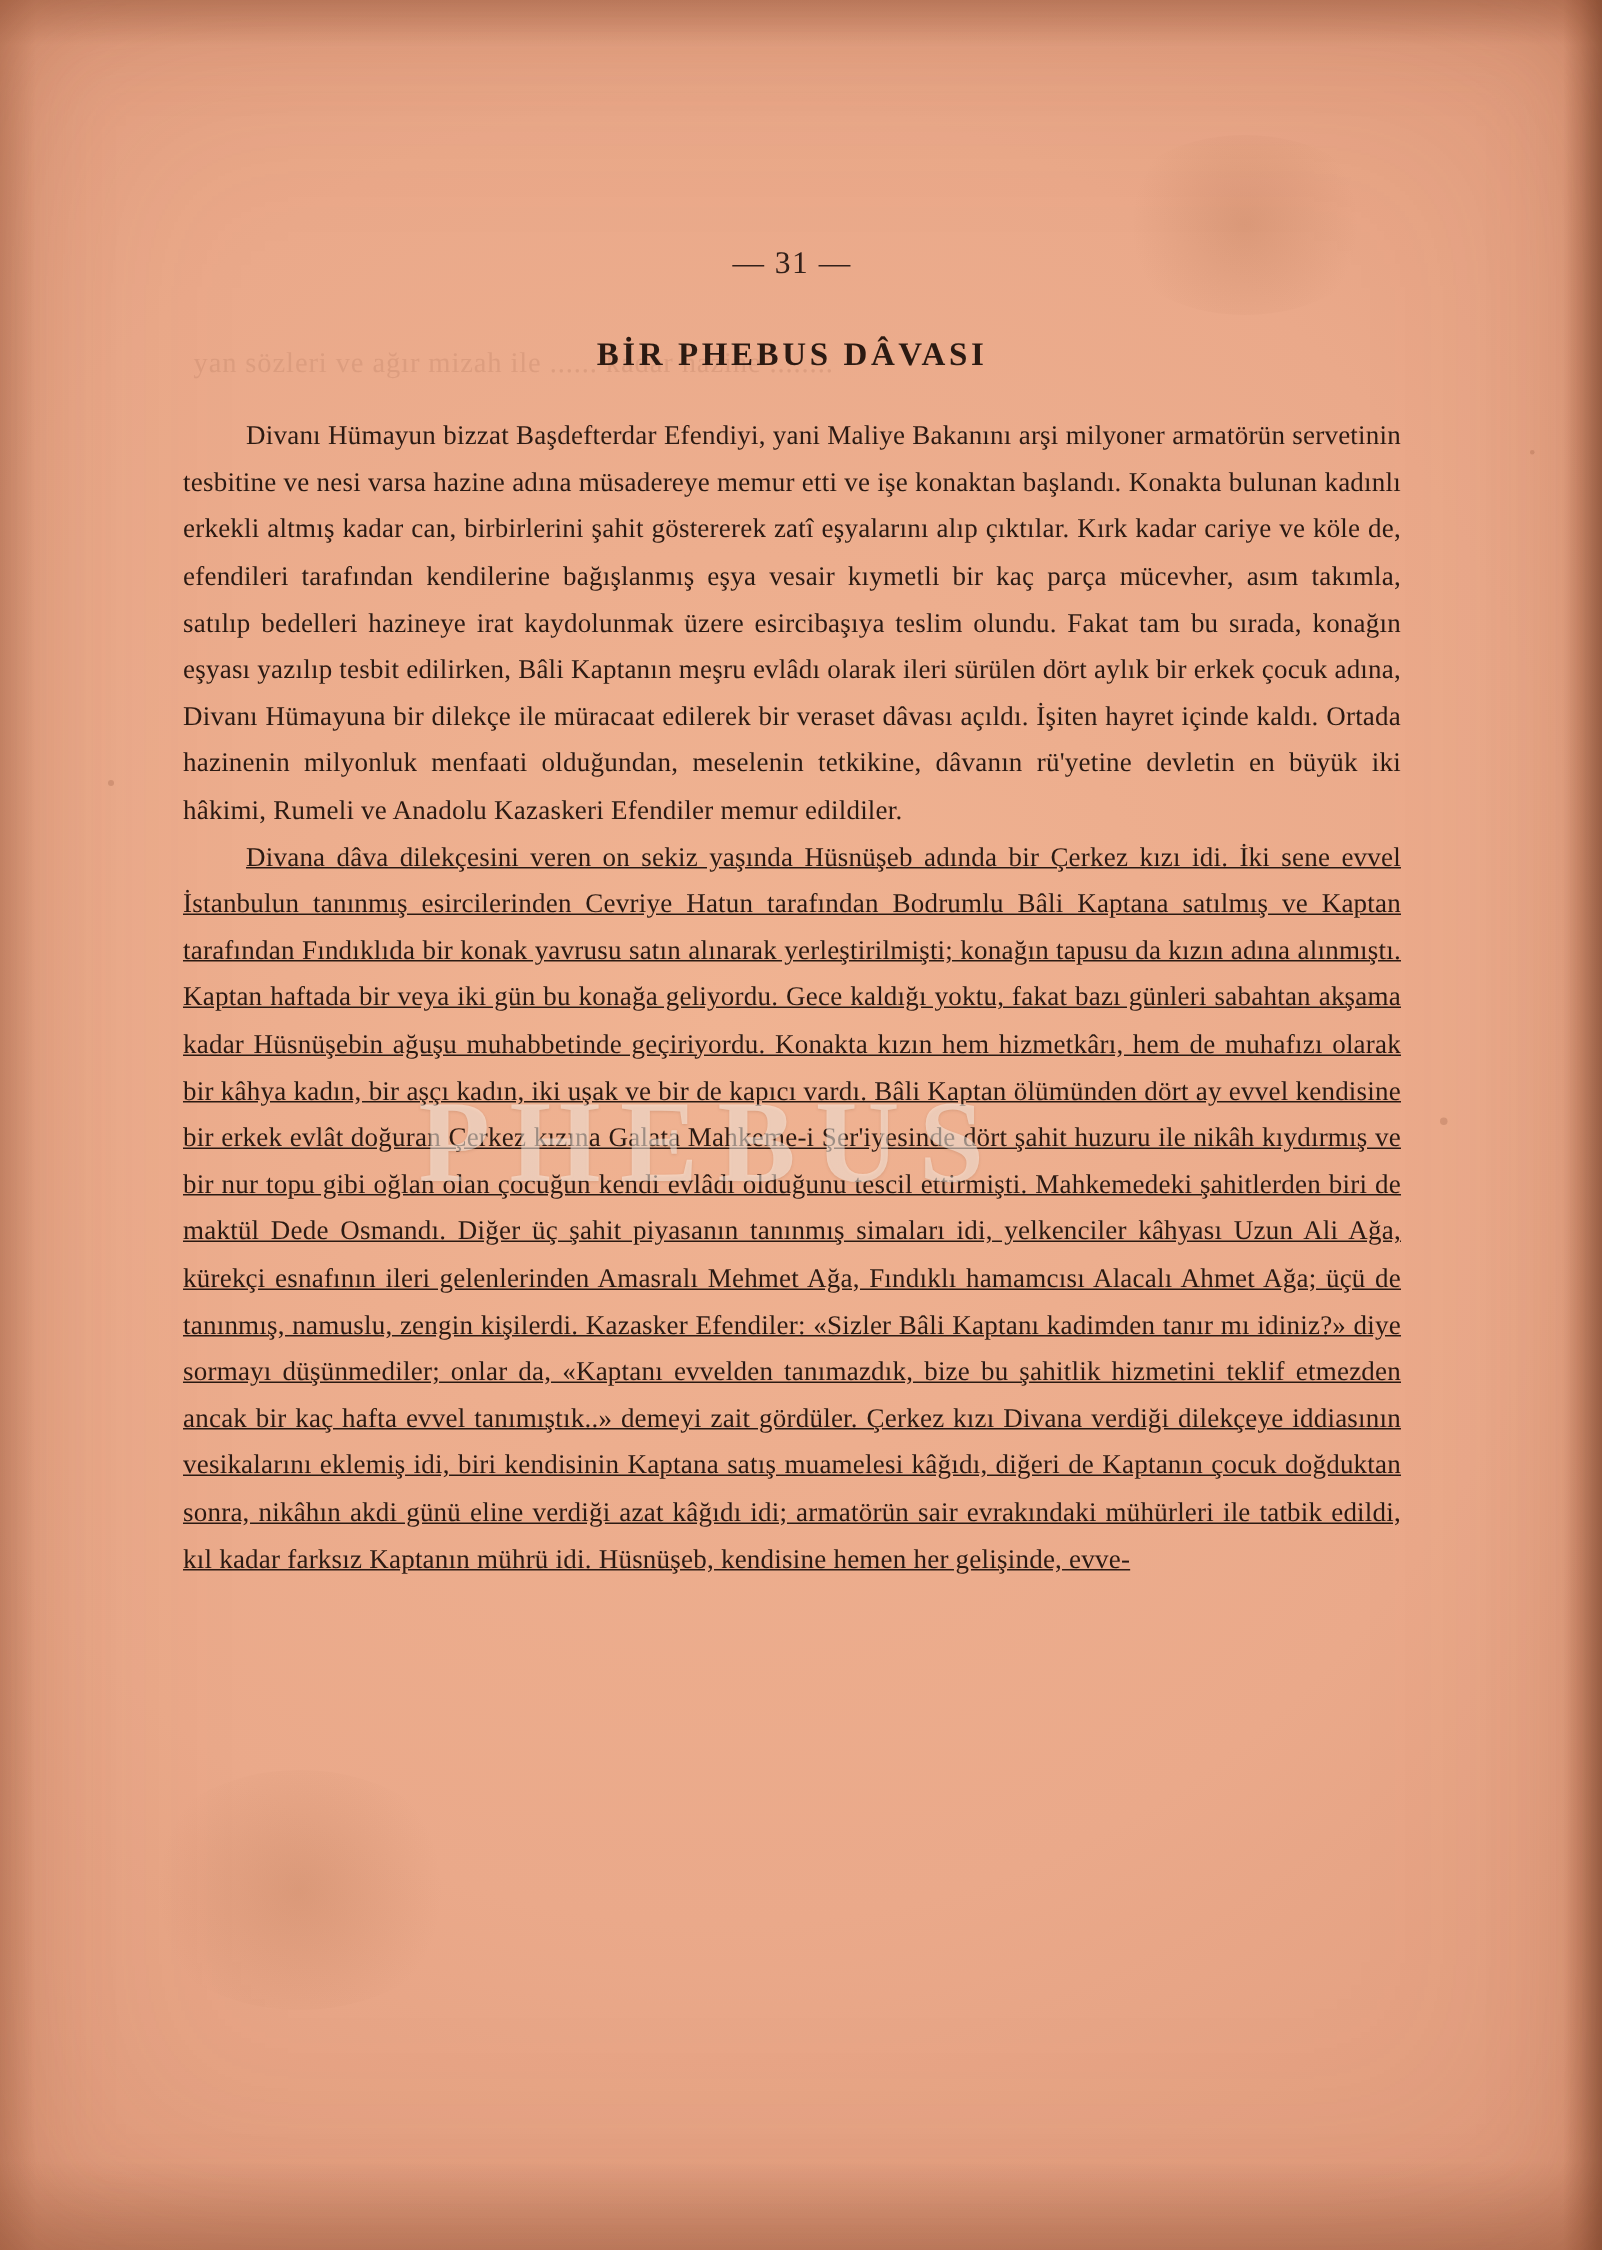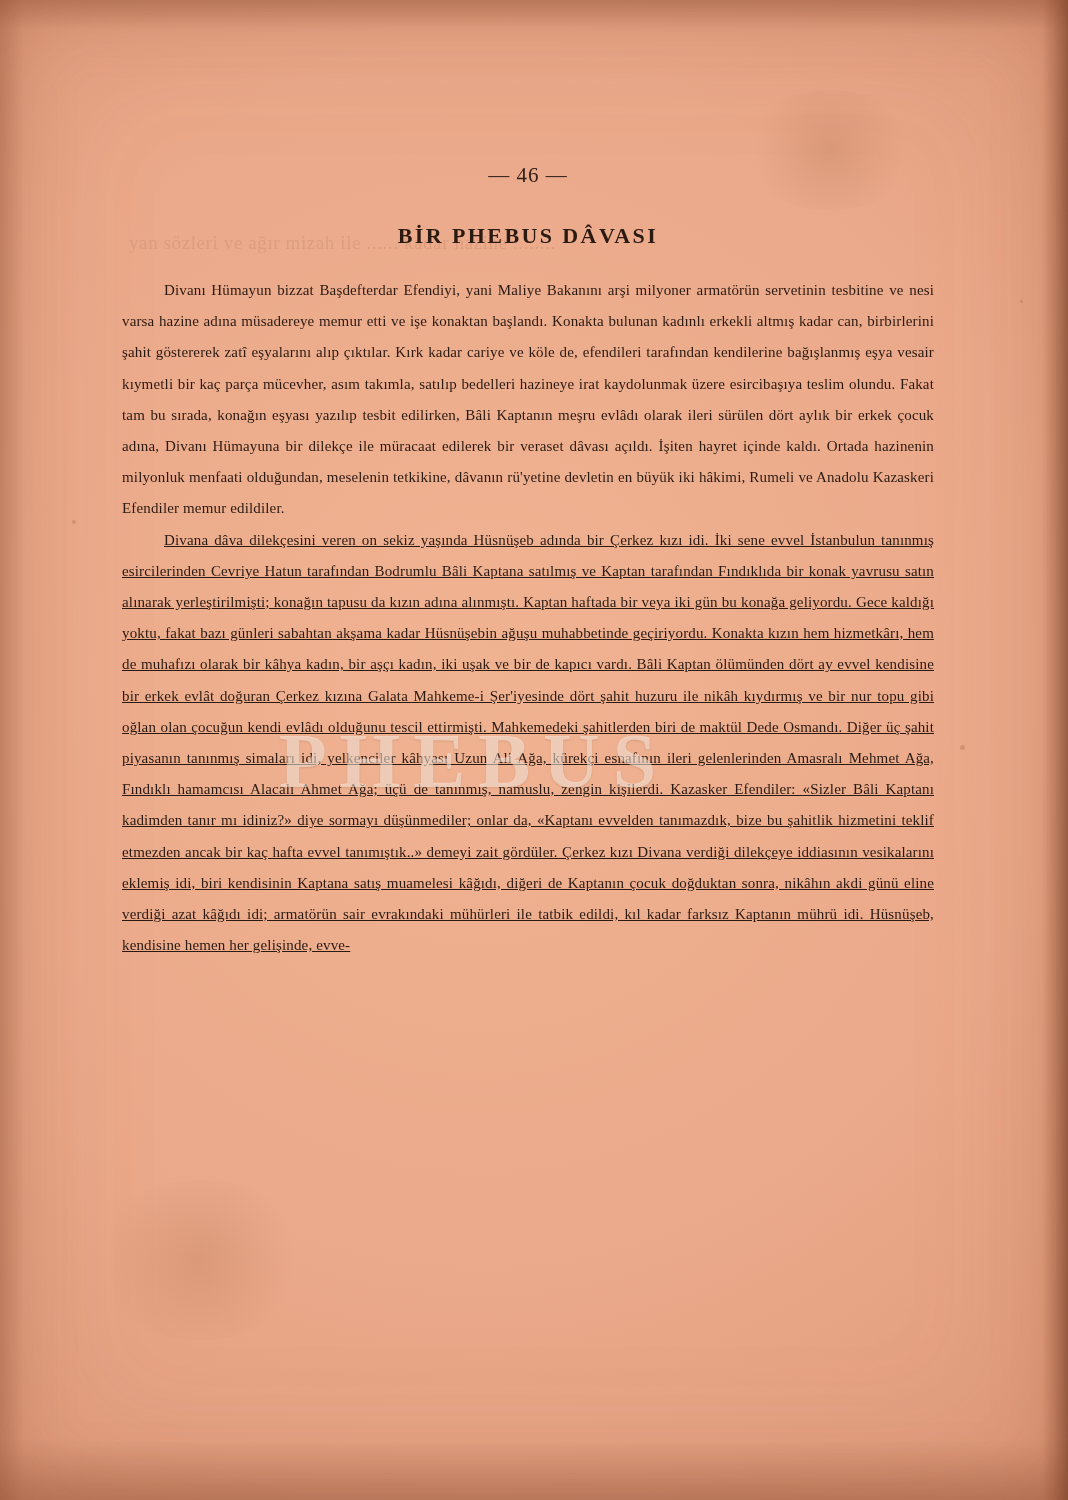--- a/index.html
+++ b/index.html
@@ -104,21 +104,21 @@
     text-align: center;
     font-size: 22px;
     font-weight: bold;
     letter-spacing: 2.4px;
     margin-top: 35px;
     color: #2b1a12;
   }
 
   .body-text {
     margin-top: 26px;
-    font-size: 15px;
+    font-size: 18px;
     line-height: 31.2px;
     text-align: justify;
     text-justify: inter-word;
     color: #2b1a12;
     letter-spacing: 0.15px;
   }
   .body-text p {
     margin: 0;
     text-indent: 42px;
   }
@@ -170,21 +170,21 @@
 
   <div class="blotch" style="left:740px; top:90px; width:180px; height:120px;"></div>
   <div class="blotch" style="left:90px; top:1180px; width:220px; height:160px;"></div>
   <div class="speck" style="left:960px; top:745px; width:5px; height:5px;"></div>
   <div class="speck" style="left:72px; top:520px; width:4px; height:4px;"></div>
   <div class="speck" style="left:1020px; top:300px; width:3px; height:3px;"></div>
 
   <div class="ghost-text">yan sözleri ve ağır mizah ile ......  kadar hazine ........</div>
 
   <div class="content">
-    <div class="folio">— 46 —</div>
+    <div class="folio">— 31 —</div>
     <h1 class="title">BİR  PHEBUS  DÂVASI</h1>
     <div class="body-text">
       <p>Divanı Hümayun bizzat Başdefterdar Efendiyi, yani Maliye Bakanını arşi milyoner armatörün servetinin tesbitine ve nesi varsa hazine adına müsadereye memur etti ve işe konaktan başlandı. Konakta bulunan kadınlı erkekli altmış kadar can, birbirlerini şahit göstererek zatî eşyalarını alıp çıktılar. Kırk kadar cariye ve köle de, efendileri tarafından kendilerine bağışlanmış  eşya vesair kıymetli bir kaç parça  mücevher, asım takımla, satılıp bedelleri hazineye irat kaydolunmak üzere esircibaşıya teslim olundu. Fakat tam bu sırada, konağın eşyası yazılıp tesbit edilirken, Bâli Kaptanın meşru evlâdı olarak ileri sürülen dört aylık bir erkek çocuk adına, Divanı Hümayuna bir dilekçe ile müracaat edilerek bir veraset dâvası açıldı. İşiten hayret içinde kaldı. Ortada hazinenin milyonluk menfaati olduğundan, meselenin tetkikine, dâvanın rü'yetine devletin en büyük iki hâkimi, Rumeli ve Anadolu Kazaskeri Efendiler memur edildiler.</p>
       <p>Divana dâva dilekçesini veren on sekiz yaşında Hüsnüşeb adında bir Çerkez kızı idi. İki sene evvel İstanbulun tanınmış esircilerinden Cevriye Hatun tarafından Bodrumlu Bâli Kaptana satılmış ve Kaptan tarafından Fındıklıda bir konak yavrusu satın alınarak yerleştirilmişti; konağın tapusu da kızın adına alınmıştı. Kaptan haftada bir veya iki gün bu konağa geliyordu. Gece kaldığı yoktu, fakat bazı günleri sabahtan akşama kadar Hüsnüşebin ağuşu muhabbetinde geçiriyordu.  Konakta kızın hem hizmetkârı, hem de muhafızı olarak bir kâhya kadın, bir aşçı kadın, iki uşak ve bir de kapıcı vardı. Bâli Kaptan ölümünden dört ay evvel kendisine bir erkek evlât doğuran Çerkez kızına Galata Mahkeme-i Şer'iyesinde dört şahit huzuru ile nikâh kıydırmış ve bir nur topu gibi oğlan olan çocuğun kendi evlâdı olduğunu tescil ettirmişti. Mahkemedeki şahitlerden biri de maktül Dede Osmandı. Diğer üç şahit piyasanın tanınmış simaları idi, yelkenciler kâhyası Uzun Ali Ağa, kürekçi esnafının ileri gelenlerinden Amasralı Mehmet Ağa, Fındıklı hamamcısı  Alacalı Ahmet Ağa; üçü de tanınmış, namuslu,  zengin kişilerdi. Kazasker  Efendiler: «Sizler Bâli Kaptanı kadimden tanır mı idiniz?» diye sormayı düşünmediler; onlar da, «Kaptanı evvelden tanımazdık, bize bu şahitlik hizmetini teklif etmezden ancak bir kaç hafta evvel tanımıştık..» demeyi zait gördüler. Çerkez kızı Divana verdiği dilekçeye iddiasının vesikalarını eklemiş idi, biri kendisinin Kaptana satış muamelesi kâğıdı, diğeri de Kaptanın çocuk doğduktan sonra, nikâhın akdi günü eline verdiği  azat kâğıdı idi; armatörün sair evrakındaki mühürleri ile tatbik edildi, kıl kadar farksız Kaptanın mührü idi. Hüsnüşeb, kendisine hemen her gelişinde, evve-</p>
     </div>
   </div>
 
   <div class="watermark">PHEBUS</div>
 
 </div>

